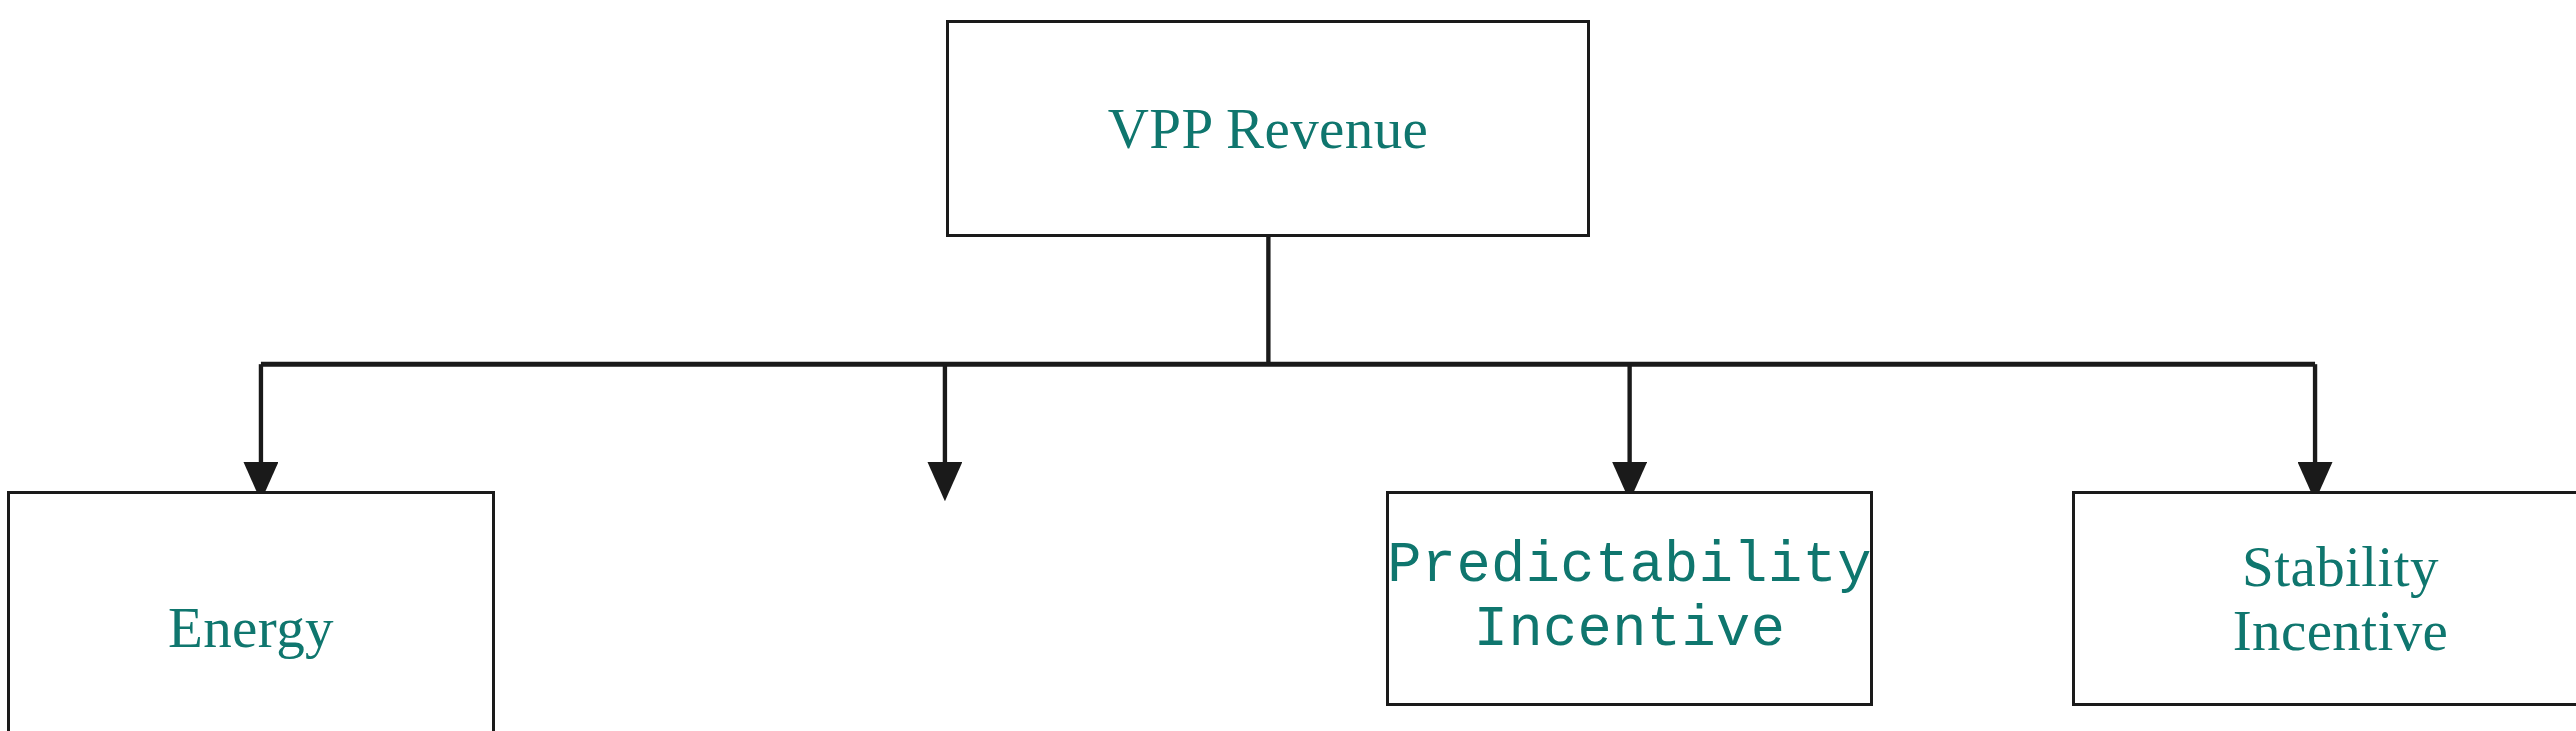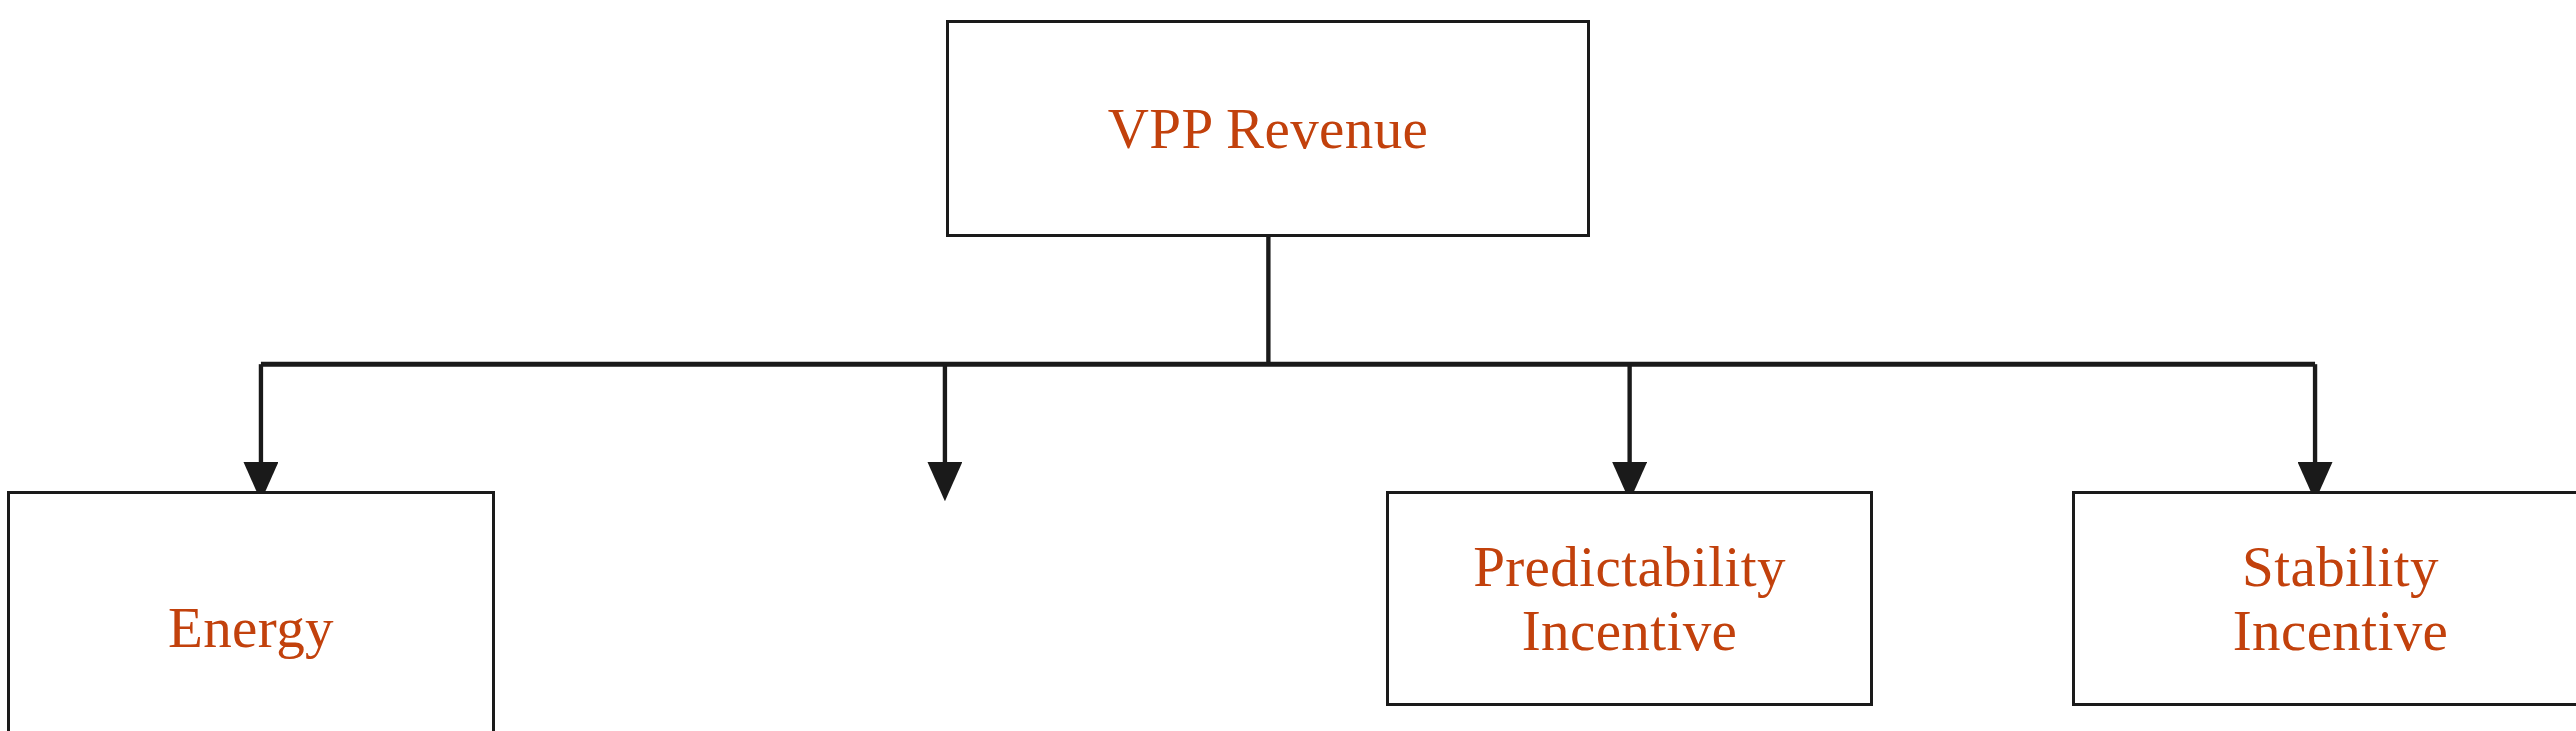--- a/index.html
+++ b/index.html
@@ -30,33 +30,33 @@
     position: absolute;
     box-sizing: border-box;
     background: #ffffff;
     border: 3.6px solid #1a1a1a;
     display: flex;
     align-items: center;
     justify-content: center;
     text-align: center;
   }
   .node-label {
-    color: #c2410c;
+    color: #0f766e;
     font-size: 57px;
     line-height: 1.12;
     letter-spacing: 0.4px;
     font-weight: 400;
     white-space: pre-line;
     padding: 0 13px;
   }
   
   #node-root      { left: 946px; top: 20.4px;  width: 644px; height: 217px; }
   #node-energy    { left: 7px;   top: 491px; width: 488px; height: 274px; }
   #node-rec       { left: 700px;  top: 491px; width: 489px; height: 215px; }
-  #node-predict   { left: 1386px; top: 491px; width: 487px; height: 215px; }
+  #node-predict   { left: 1386px; top: 491px; width: 487px; height: 215px; font-family: Liberation Mono, monospace; }
   #node-stability { left: 2072px; top: 491px; width: 537px; height: 215px; }
 </style>
 </head>
 <body>
 
 <div id="diagram-canvas">
 
   <svg id="connector-layer" viewBox="0 0 3544 1007" width="2576" height="732" xmlns="http://www.w3.org/2000/svg">
     <defs>
       <marker id="arrowhead" markerWidth="9" markerHeight="8" refX="0.4" refY="4" orient="auto" markerUnits="strokeWidth">

